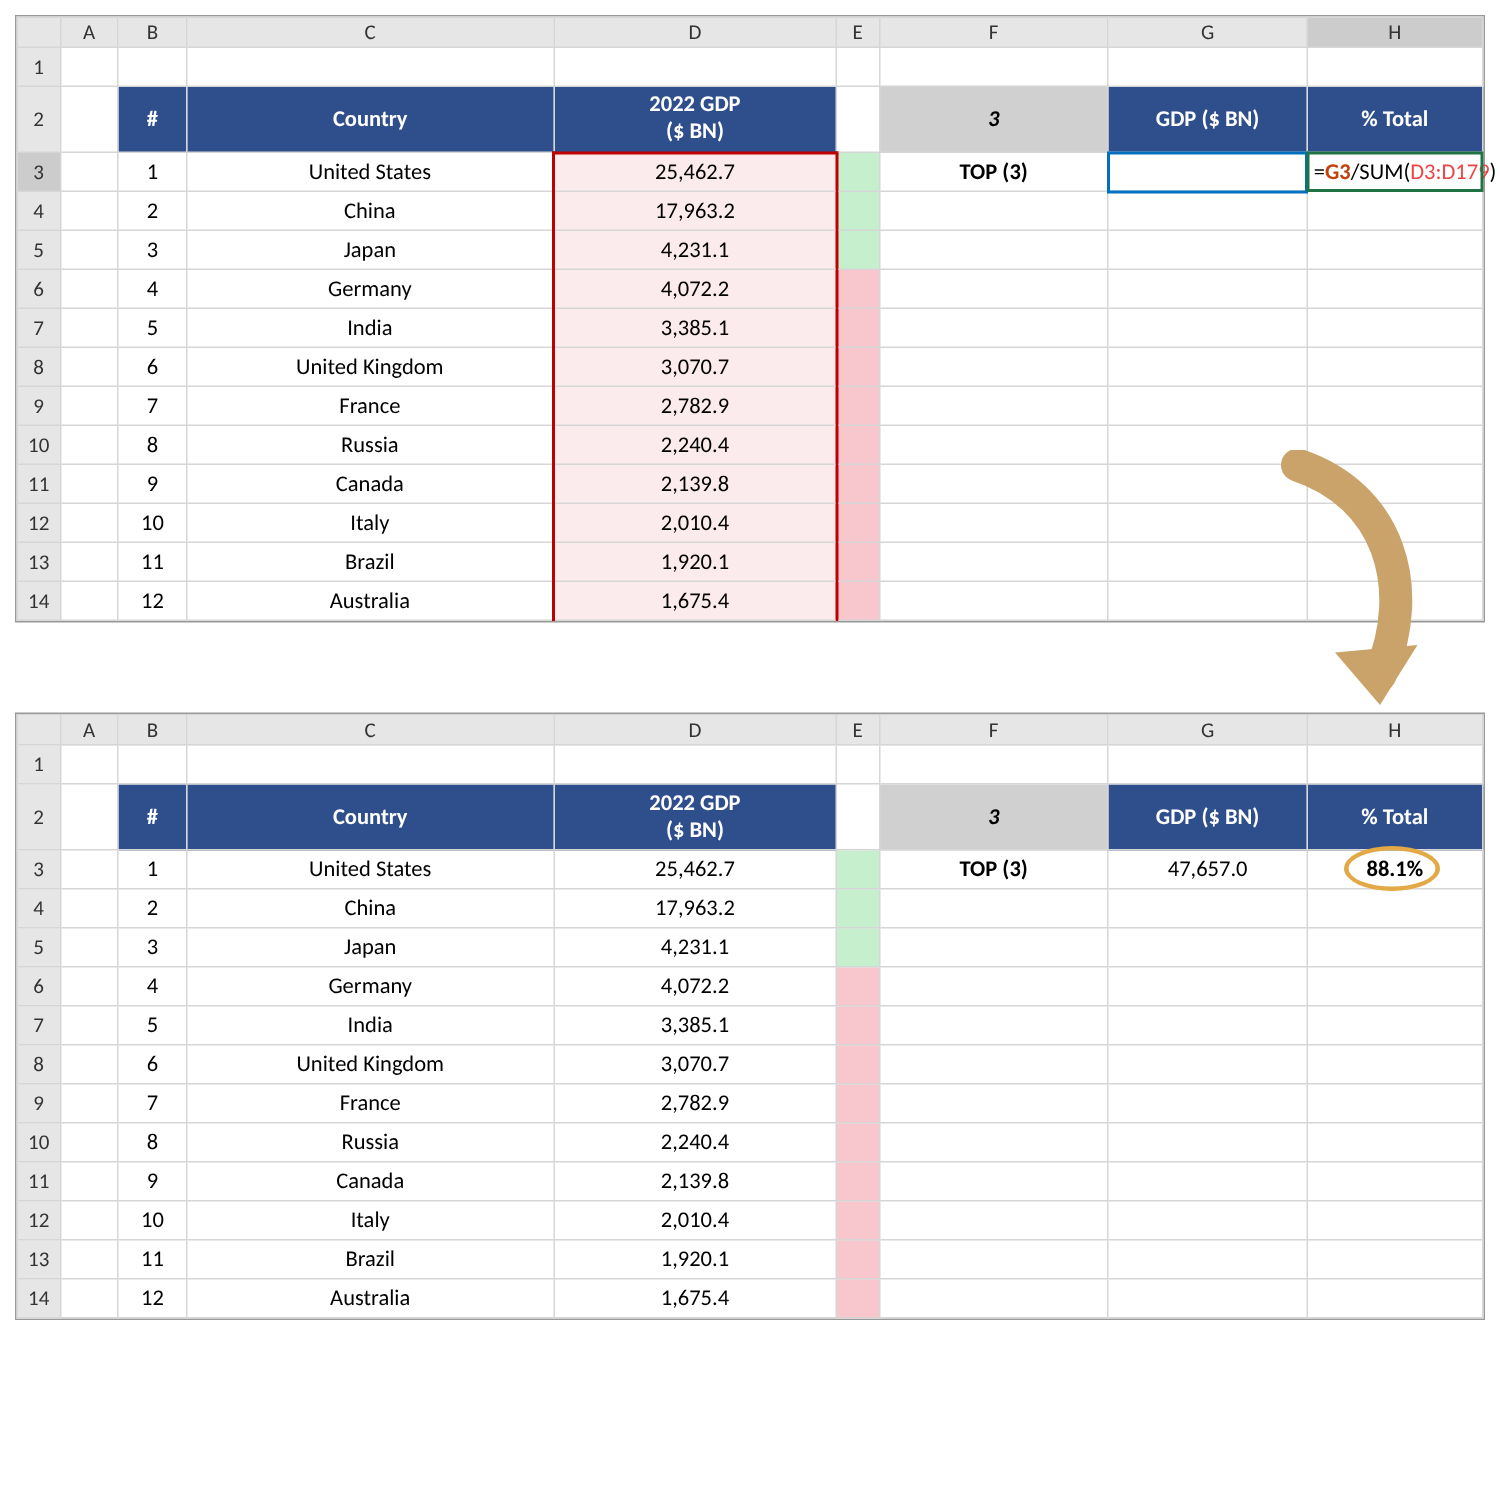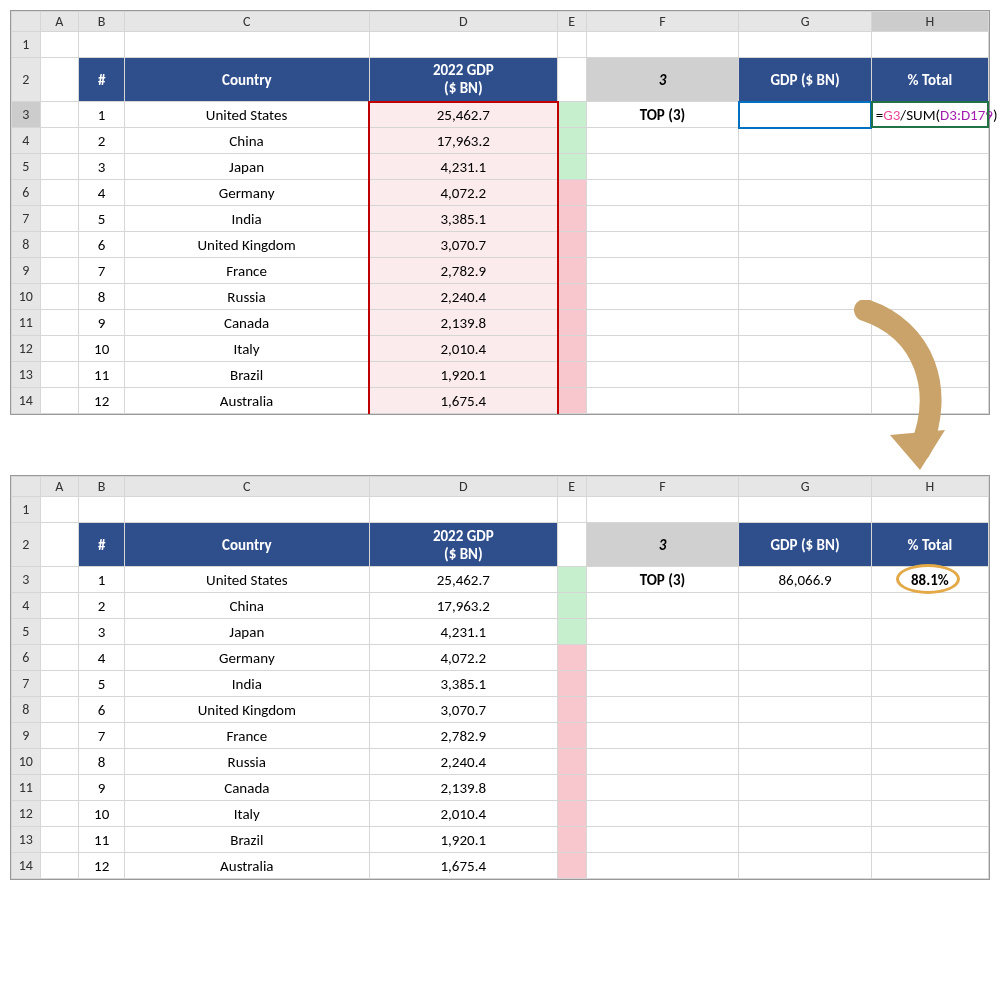--- a/index.html
+++ b/index.html
@@ -70,22 +70,22 @@
     position: relative;
   }
   .active-outline {
     position: absolute;
     border: 2px solid #217346;
     top: -1px; left: -1px; right: -1px; bottom: -1px;
     pointer-events: none;
     z-index: 5;
   }
   .formula-text { text-align: left; padding-left: 2px; font-family: Calibri, Arial, sans-serif; }
-  .ref-blue { color: #ec4899; }
-  .ref-red { color: #a21caf; }
+  .ref-blue { color: #c2410c; font-weight: bold; }
+  .ref-red { color: #ef4444; }
   .range-blue-border {
     outline: 2px solid #0070c0;
     outline-offset: -1px;
     position: relative;
   }
   .red-top-b { border-top: 2px solid #c00000 !important; }
   .red-left-b { border-left: 2px solid #c00000 !important; }
   .red-right-b { border-right: 2px solid #c00000 !important; }
   .arrow-wrap {
     position: absolute;
@@ -355,21 +355,21 @@
     <td class="tblhdr">% Total</td>
   </tr>
   <tr>
     <th class="rowhdr">3</th>
           <td></td>
     <td>1</td>
     <td>United States</td>
     <td>25,462.7</td>
     <td class="green"></td>
     <td class="bold">TOP (3)</td>
-    <td>86,066.9</td>
+    <td>47,657.0</td>
     <td class="bold rel">
       <span>88.1%</span>
       <span class="circle-highlight" style="left:24px; top:-3px"></span>
     </td>
   </tr>
   <tr>
           <th class="rowhdr">4</th>
           <td></td>
     <td>2</td>
     <td>China</td>

